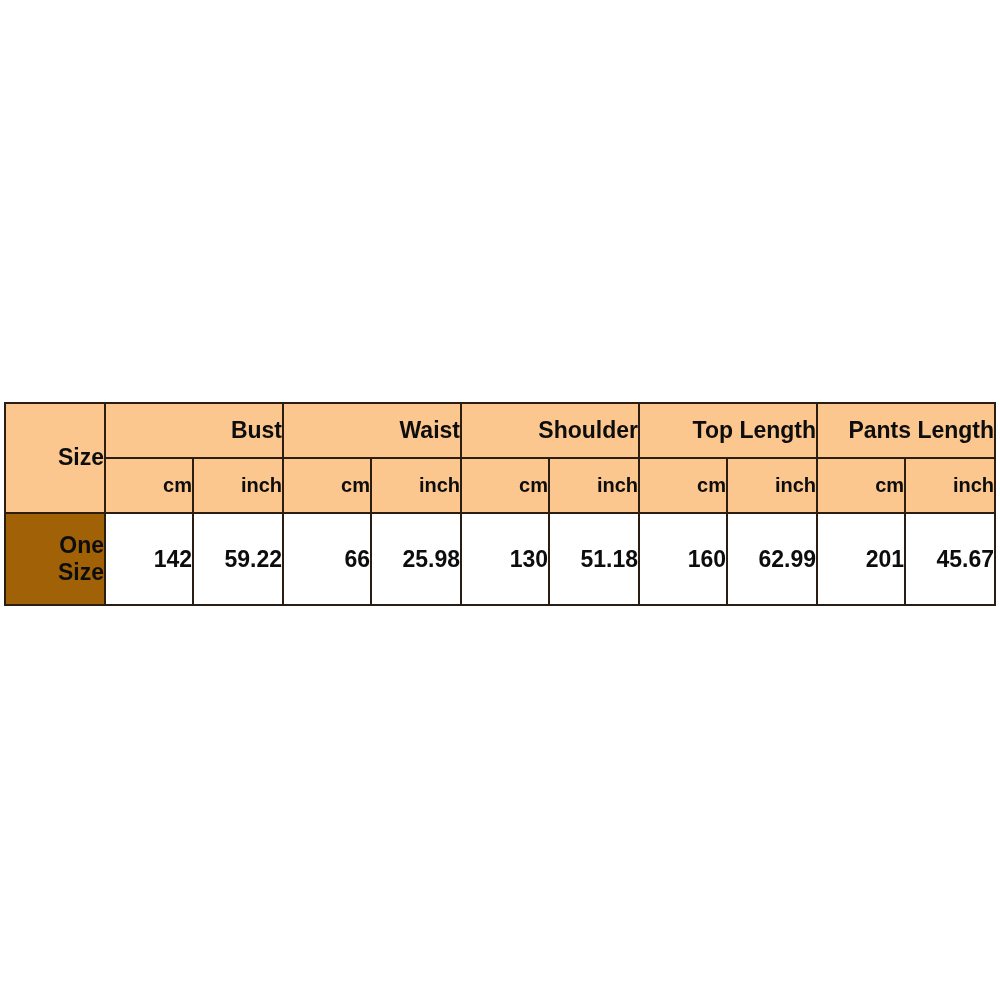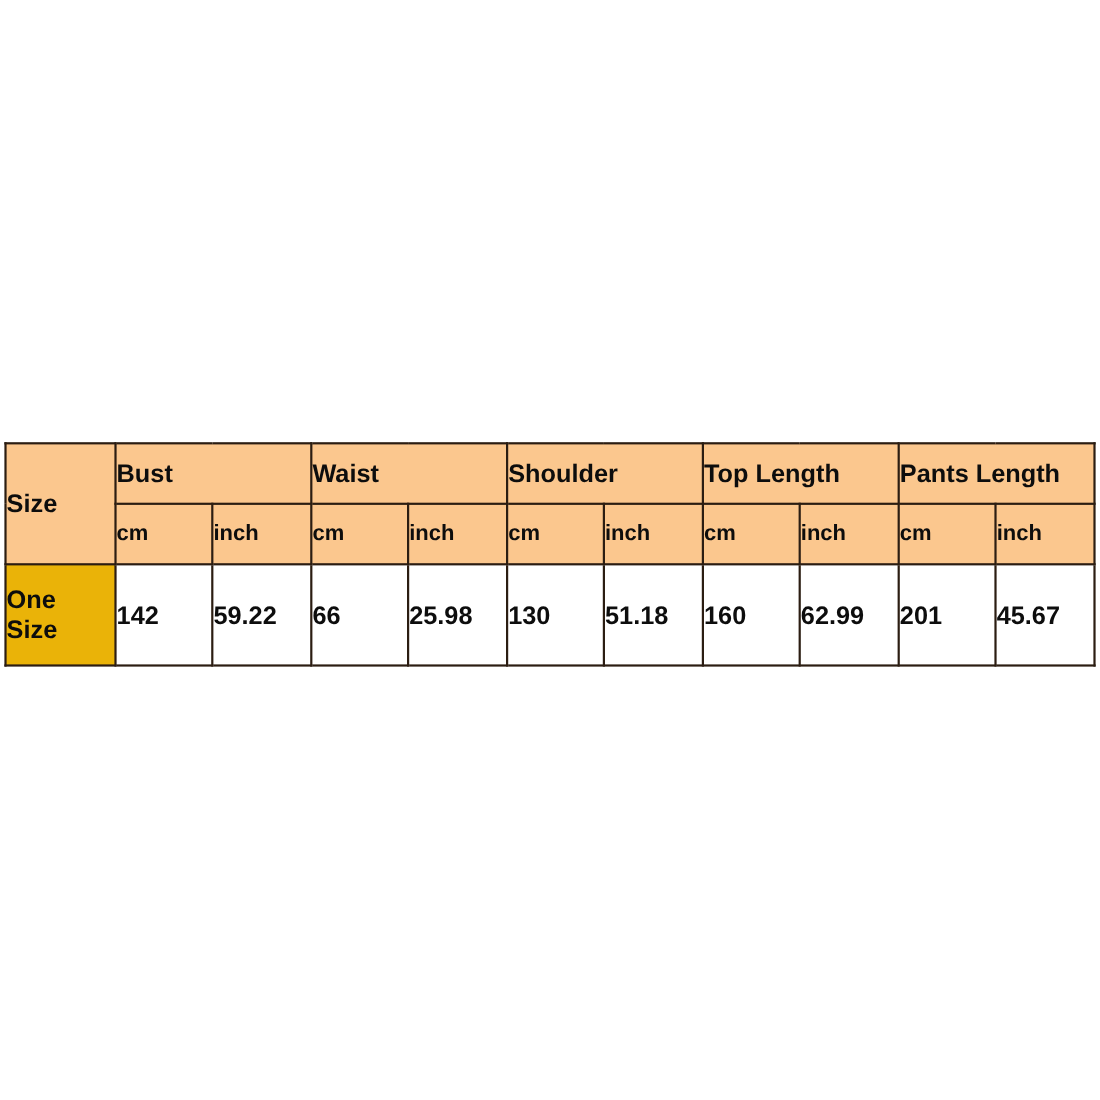--- a/index.html
+++ b/index.html
@@ -26,21 +26,21 @@
   table.size-chart {
     border-collapse: collapse;
     table-layout: fixed;
     width: 992px;
     background: #ffffff;
   }
 
   table.size-chart th,
   table.size-chart td {
     border: 2px solid #2b1d12;
-    text-align: left;
+    text-align: right;
     vertical-align: middle;
     color: #0d0d0d;
     font-weight: bold;
     padding: 0;
   }
 
   
   th.hdr {
     background: #fbc78e;
   }
@@ -61,21 +61,21 @@
   }
 
   
   th.unit {
     font-size: 20px;
     height: 53px;
   }
 
   
   td.row-label {
-    background: #eab308;
+    background: #a16207;
     font-size: 23px;
     line-height: 1.18;
     height: 90px;
   }
   td.val {
     background: #ffffff;
     font-size: 23px;
     height: 90px;
     white-space: nowrap;
   }

